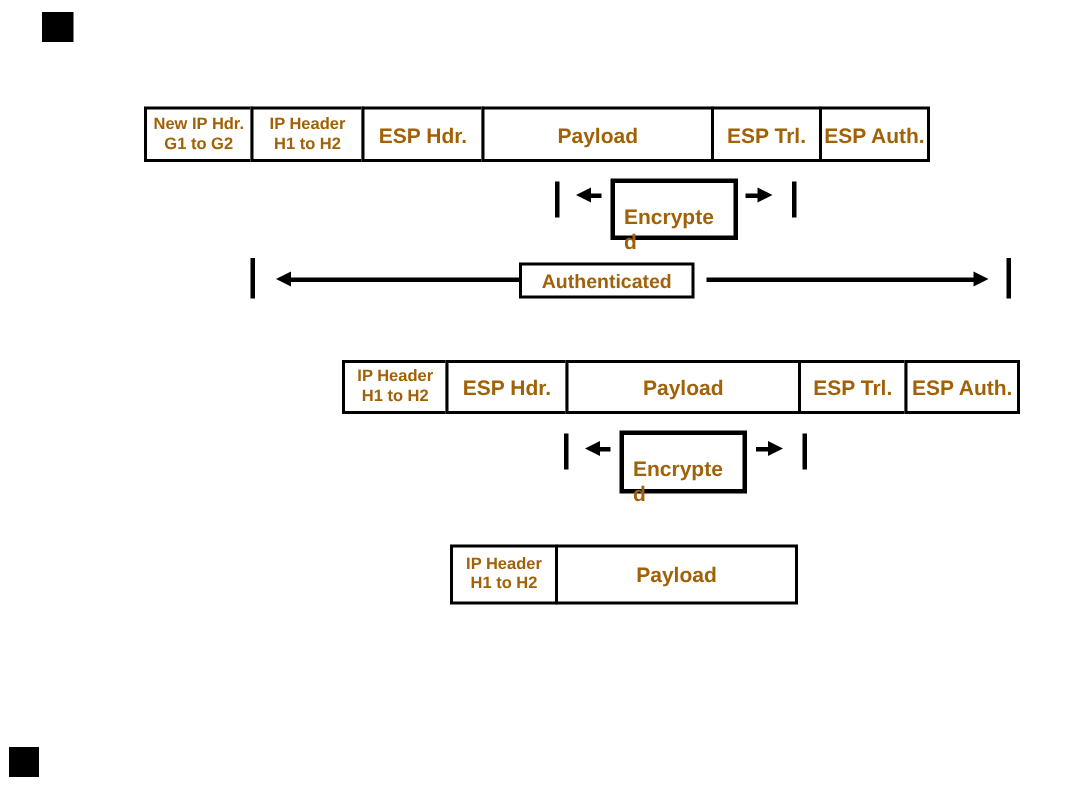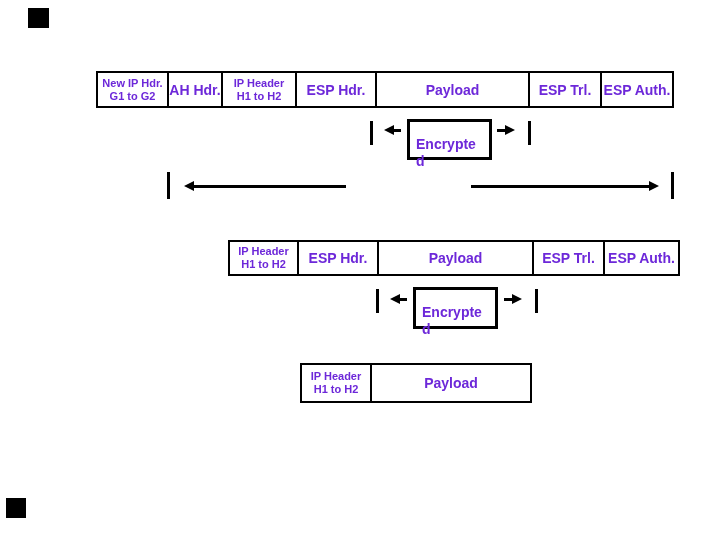--- a/index.html
+++ b/index.html
@@ -1,19 +1,19 @@
 <!DOCTYPE html>
 <html><head>
 <meta charset="utf-8">
 <style>
   html, body { margin: 0; padding: 0; background: #ffffff; }
   #stage {
     position: relative; width: 720px; height: 540px;
     background: #ffffff; overflow: hidden;
-    font-family: "Liberation Sans", sans-serif; color: #6d28d9;
+    font-family: "Liberation Sans", sans-serif; color: #a16207;
   }
   .corner-marker { position: absolute; background: #000; }
 
   
   .packet-row { position: absolute; display: flex; align-items: stretch; }
   .field {
     box-sizing: border-box; border: 2px solid #000; margin-left: -2px;
     background: #fff; display: flex; flex-direction: column;
     justify-content: center; align-items: center; text-align: center;
     font-weight: bold; font-size: 14px; line-height: 16px; white-space: nowrap;
@@ -60,23 +60,20 @@
 <div id="stage">
 
   <div class="corner-marker" style="left:28px; top:8px; width:21px; height:20px;"></div>
   <div class="corner-marker" style="left:6px; top:498px; width:20px; height:20px;"></div>
 
   <div class="packet-row" style="left:96px; top:71px; height:37px;">
     <div class="field small" style="width:73px;">
       <span>New IP Hdr.</span>
       <span>G1 to G2</span>
     </div>
-    <div class="field" style="width:56px;">
-      <span>AH Hdr.</span>
-    </div>
     <div class="field small" style="width:76px;">
       <span>IP Header</span>
       <span>H1 to H2</span>
     </div>
     <div class="field" style="width:82px;">
       <span>ESP Hdr.</span>
     </div>
     <div class="field" style="width:155px;">
       <span>Payload</span>
     </div>
@@ -100,20 +97,23 @@
   <div class="arrow arrow-right" style="left:497px; top:125px; width:18px;">
     <div class="shaft"></div>
     <div class="head-right"></div>
   </div>
   <div class="vbar" style="left:528px; top:121px; height:24px;"></div>
 
   <div class="vbar" style="left:167px; top:172px; height:27px;"></div>
   <div class="arrow arrow-left" style="left:184px; top:181px; width:162px;">
     <div class="head-left"></div>
     <div class="shaft"></div>
+  </div>
+  <div class="auth-box" style="left:346px; top:175px; width:117px; height:24px;">
+    <span>Authenticated</span>
   </div>
   <div class="arrow arrow-right" style="left:471px; top:181px; width:188px;">
     <div class="shaft"></div>
     <div class="head-right"></div>
   </div>
   <div class="vbar" style="left:671px; top:172px; height:27px;"></div>
 
   <div class="packet-row" style="left:228px; top:240px; height:36px;">
     <div class="field small" style="width:71px;">
       <span>IP Header</span>

